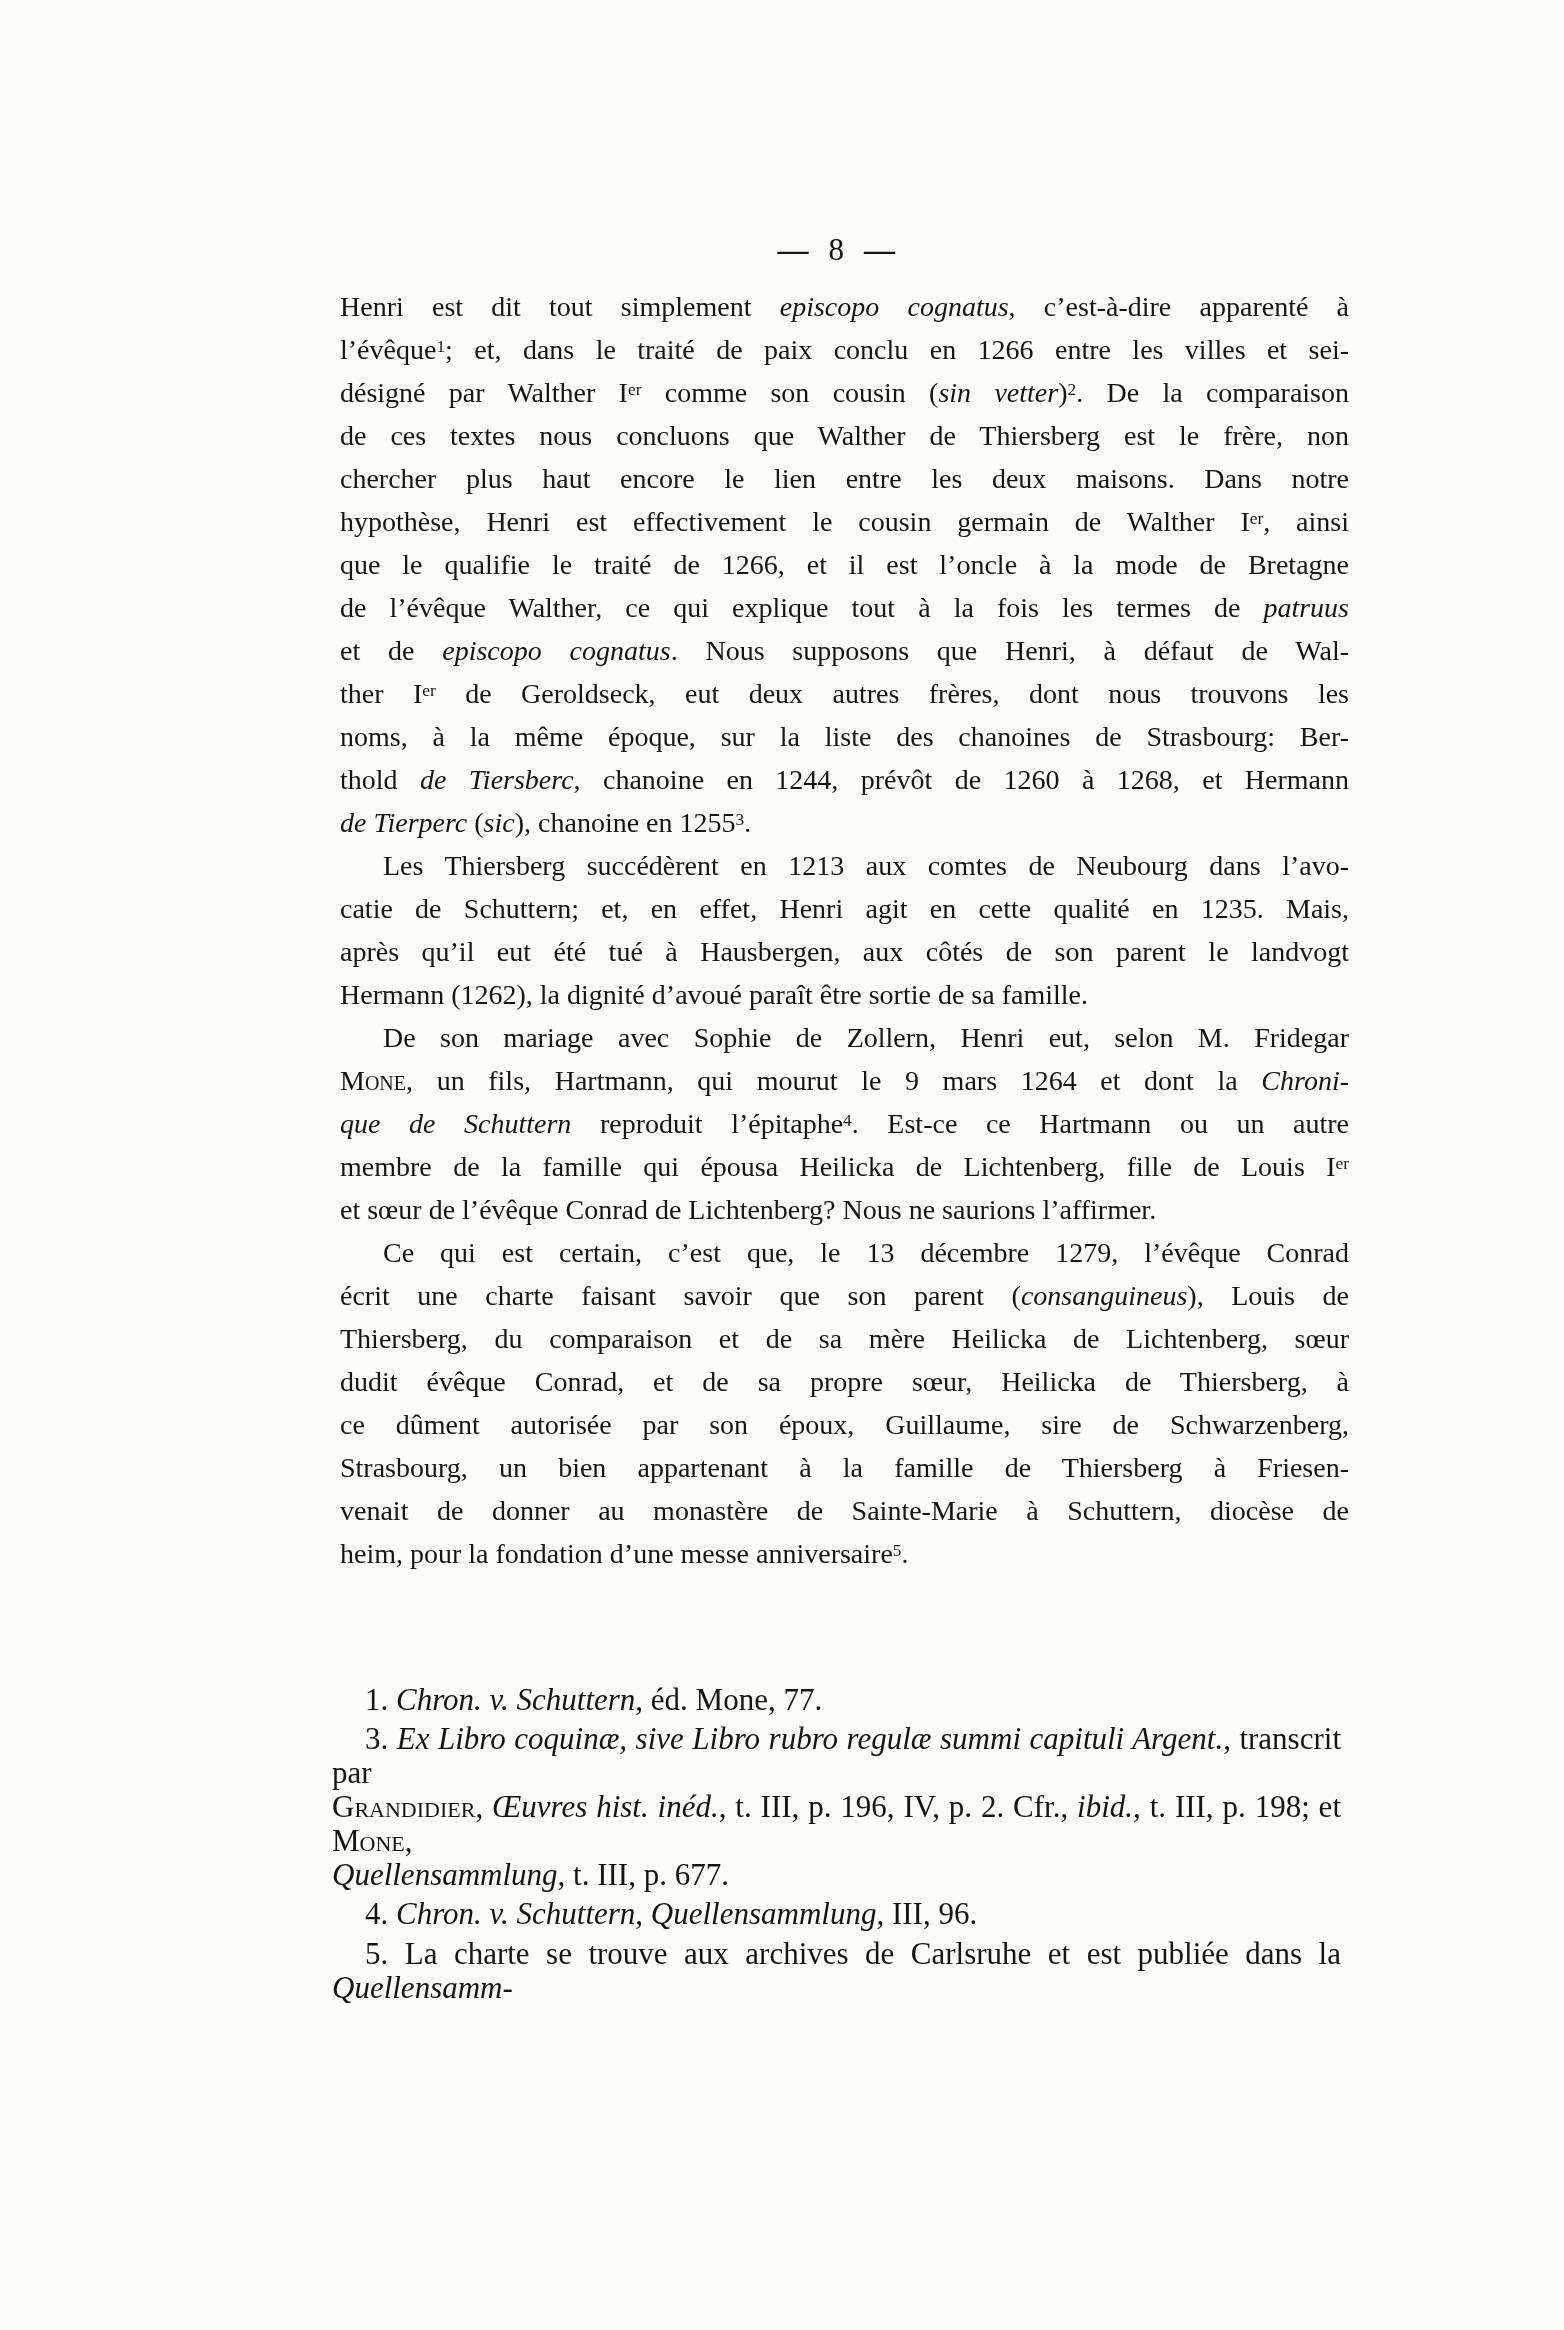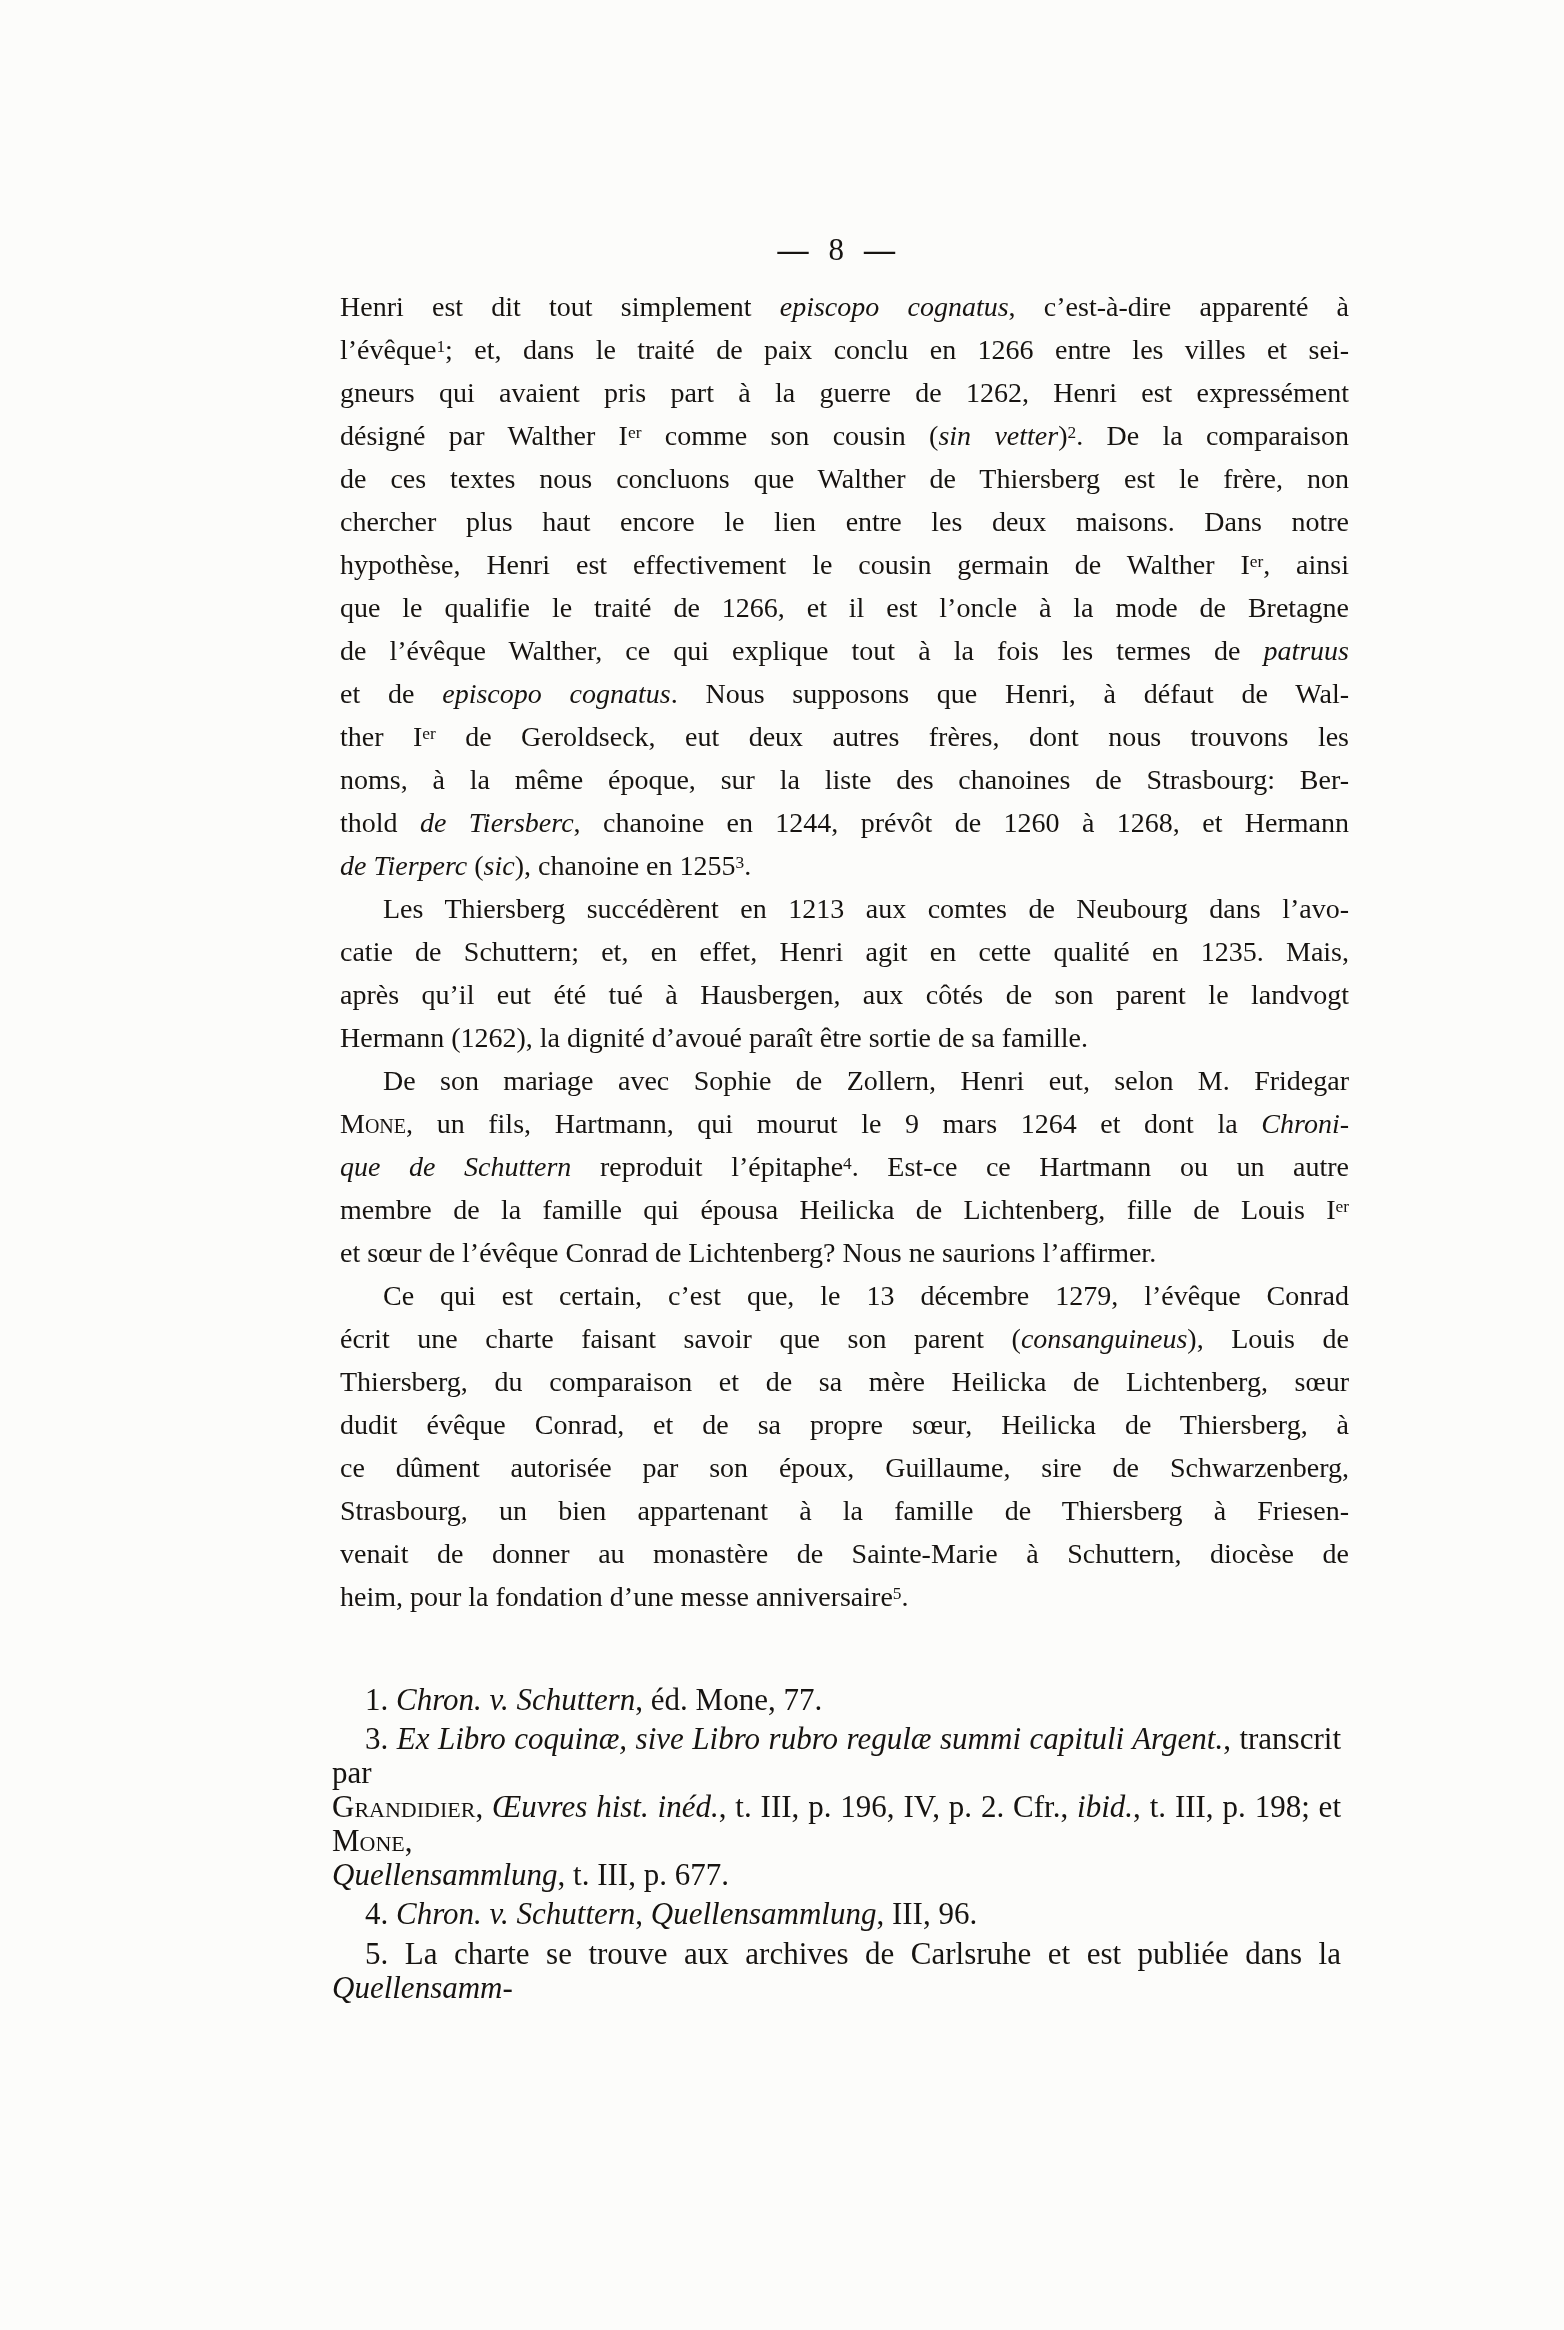--- a/index.html
+++ b/index.html
@@ -73,21 +73,20 @@
 <div class="sheet">
 
   <div class="page-header">
     <span class="dash">—</span><span>8</span><span class="dash">—</span>
   </div>
 
   <div class="body-text">
       <div class="para">
         <div class="line"><span>Henri est dit tout simplement </span><span class="it">episcopo cognatus</span><span>, c’est-à-dire apparenté à</span></div>
         <div class="line"><span>l’évêque</span><span class="sup">1</span><span>; et, dans le traité de paix conclu en 1266 entre les villes et sei-</span></div>
-        <div class="line"><span>gneurs qui avaient pris part à la guerre de 1262, Henri est expressément</span></div>
         <div class="line"><span>désigné par Walther I</span><span class="sup">er</span><span> comme son cousin (</span><span class="it">sin vetter</span><span>)</span><span class="sup">2</span><span>. De la comparaison</span></div>
         <div class="line"><span>de ces textes nous concluons que Walther de Thiersberg est le frère, non</span></div>
         <div class="line"><span>chercher plus haut encore le lien entre les deux maisons. Dans notre</span></div>
         <div class="line"><span>hypothèse, Henri est effectivement le cousin germain de Walther I</span><span class="sup">er</span><span>, ainsi</span></div>
         <div class="line"><span>que le qualifie le traité de 1266, et il est l’oncle à la mode de Bretagne</span></div>
         <div class="line"><span>de l’évêque Walther, ce qui explique tout à la fois les termes de </span><span class="it">patruus</span></div>
         <div class="line"><span>et de </span><span class="it">episcopo cognatus</span><span>. Nous supposons que Henri, à défaut de Wal-</span></div>
         <div class="line"><span>ther I</span><span class="sup">er</span><span> de Geroldseck, eut deux autres frères, dont nous trouvons les</span></div>
         <div class="line"><span>noms, à la même époque, sur la liste des chanoines de Strasbourg: Ber-</span></div>
         <div class="line"><span>thold </span><span class="it">de Tiersberc</span><span>, chanoine en 1244, prévôt de 1260 à 1268, et Hermann</span></div>

